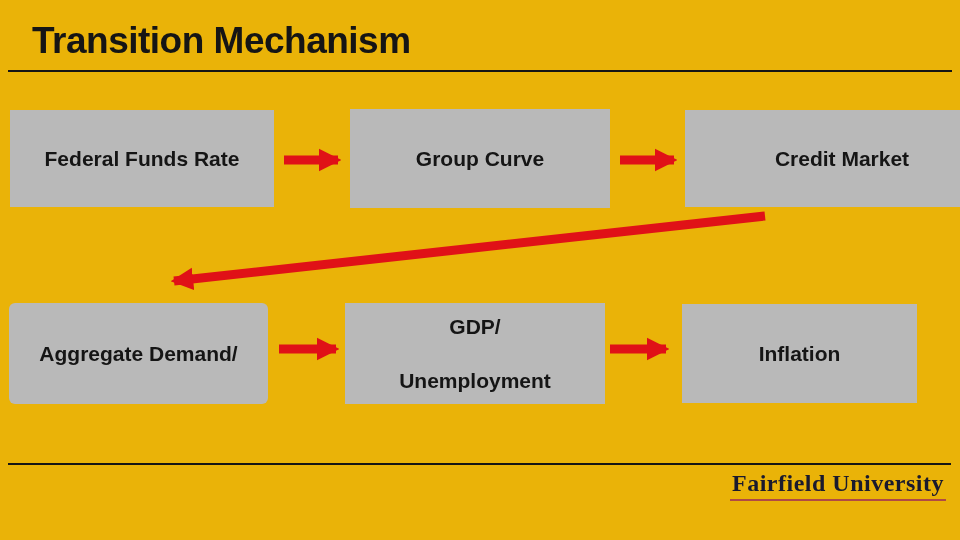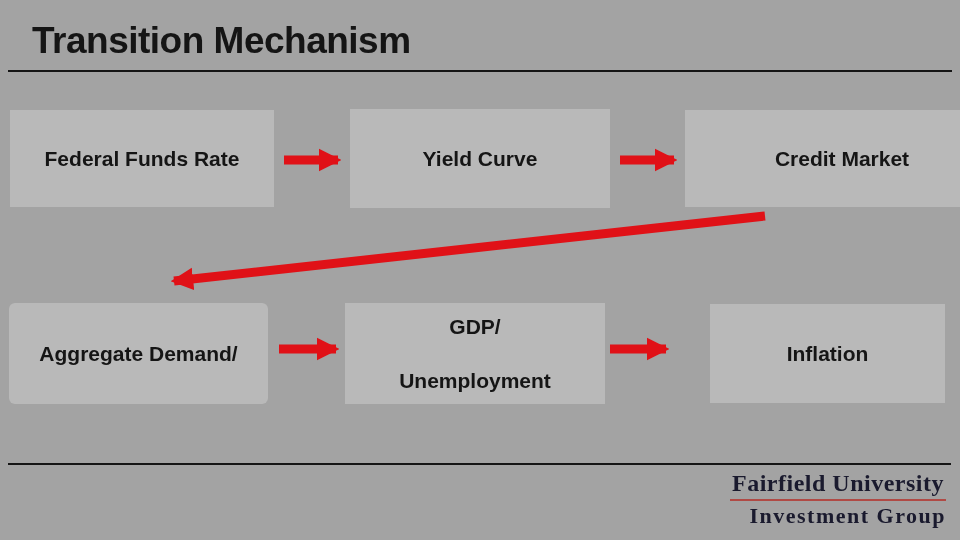--- a/index.html
+++ b/index.html
@@ -1,20 +1,20 @@
 <!DOCTYPE html>
 <html style="--box-fill: #b9b9b9; --arrow-red: #e01117; --ink: #151515; --logo-text: #1a1a2e; --logo-underline: #b04a45;"><head>
 <meta charset="utf-8">
 <style>
   html, body { margin: 0; padding: 0; background: #ffffff; }
   #slide {
     position: relative;
     width: 960px;
     height: 540px;
-    background: #a3a3a3;
+    background: #eab308;
     overflow: hidden;
     font-family: "Liberation Sans", sans-serif;
   }
 
   
   .title {
     position: absolute;
     left: 32px;
     top: 20px;
     margin: 0;
@@ -41,21 +41,21 @@
     text-align: left;
     font: 700 21px "Liberation Sans", sans-serif;
     line-height: 1.42;
     color: var(--ink, #151515);
   }
   #box-federal-funds-rate   { left: 10px;  top: 110px; width: 264px; height: 97px; }
   #box-yield-curve          { left: 350px; top: 109px; width: 260px; height: 99px; }
   #box-credit-market        { left: 685px; top: 110px; width: 314px; height: 97px; }
   #box-aggregate-demand     { left: 9px;   top: 303px; width: 259px; height: 101px; border-radius: 6px; }
   #box-gdp-unemployment     { left: 345px; top: 303px; width: 260px; height: 101px; gap: 24px; }
-  #box-inflation            { left: 682px; top: 304px; width: 235px; height: 99px; margin-left: 28px; }
+  #box-inflation            { left: 682px; top: 304px; width: 235px; height: 99px; }
 
   
   svg.arrow-layer { position: absolute; left: 0; top: 0; }
   .arrow {
     stroke: var(--arrow-red, #e01117);
     stroke-width: 9;
     fill: none;
   }
   #arrowhead path { fill: var(--arrow-red, #e01117); }
 
@@ -86,21 +86,21 @@
 
 <div id="slide">
 
   <h1 class="title">Transition Mechanism</h1>
   <div class="rule title-rule"></div>
 
   <div class="box" id="box-federal-funds-rate">
     <span>Federal Funds Rate</span>
   </div>
   <div class="box" id="box-yield-curve">
-    <span>Yield Curve</span>
+    <span>Group Curve</span>
   </div>
   <div class="box" id="box-credit-market">
     <span>Credit Market</span>
   </div>
 
   <div class="box" id="box-aggregate-demand">
     <span>Aggregate Demand/</span>
   </div>
   <div class="box" id="box-gdp-unemployment">
     <span>GDP/</span>
@@ -122,16 +122,15 @@
     <line class="arrow" x1="279" y1="349" x2="336" y2="349" marker-end="url(#arrowhead)"></line>
     <line class="arrow" x1="610" y1="349" x2="666" y2="349" marker-end="url(#arrowhead)"></line>
   </svg>
 
   <div class="rule footer-rule"></div>
 
   <div class="logo">
     <div>
       <span class="logo-line1">Fairfield University</span>
     </div>
-    <div class="logo-line2">Investment Group</div>
   </div>
 
 </div>
 
 </body></html>

